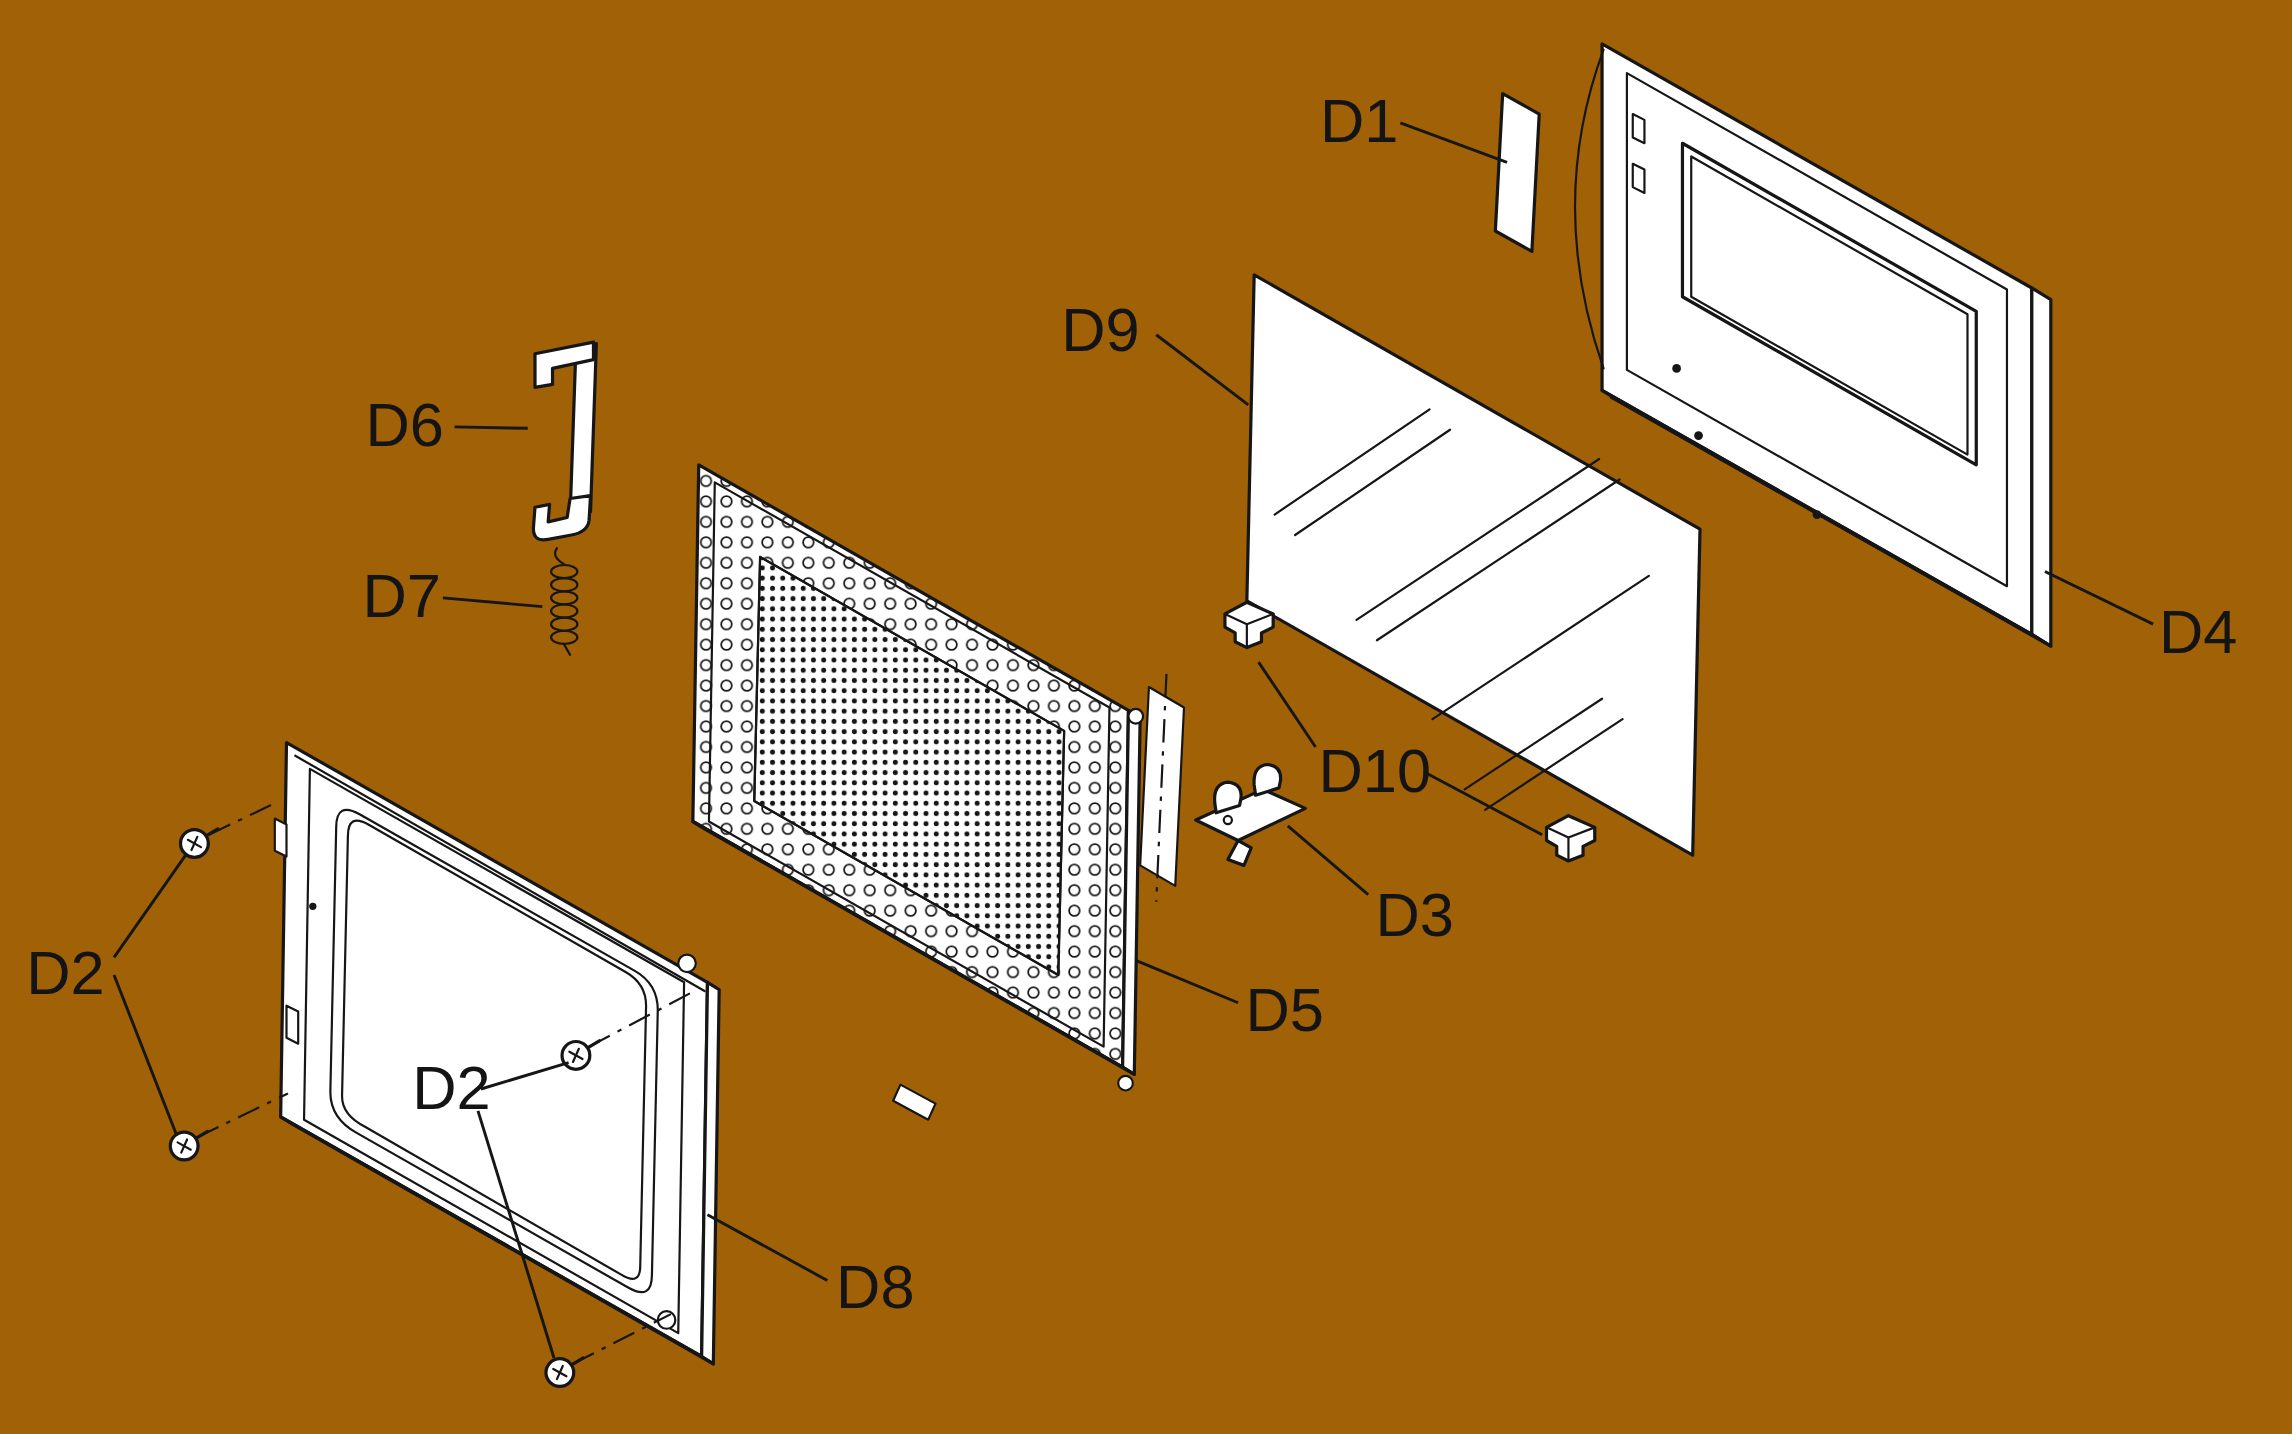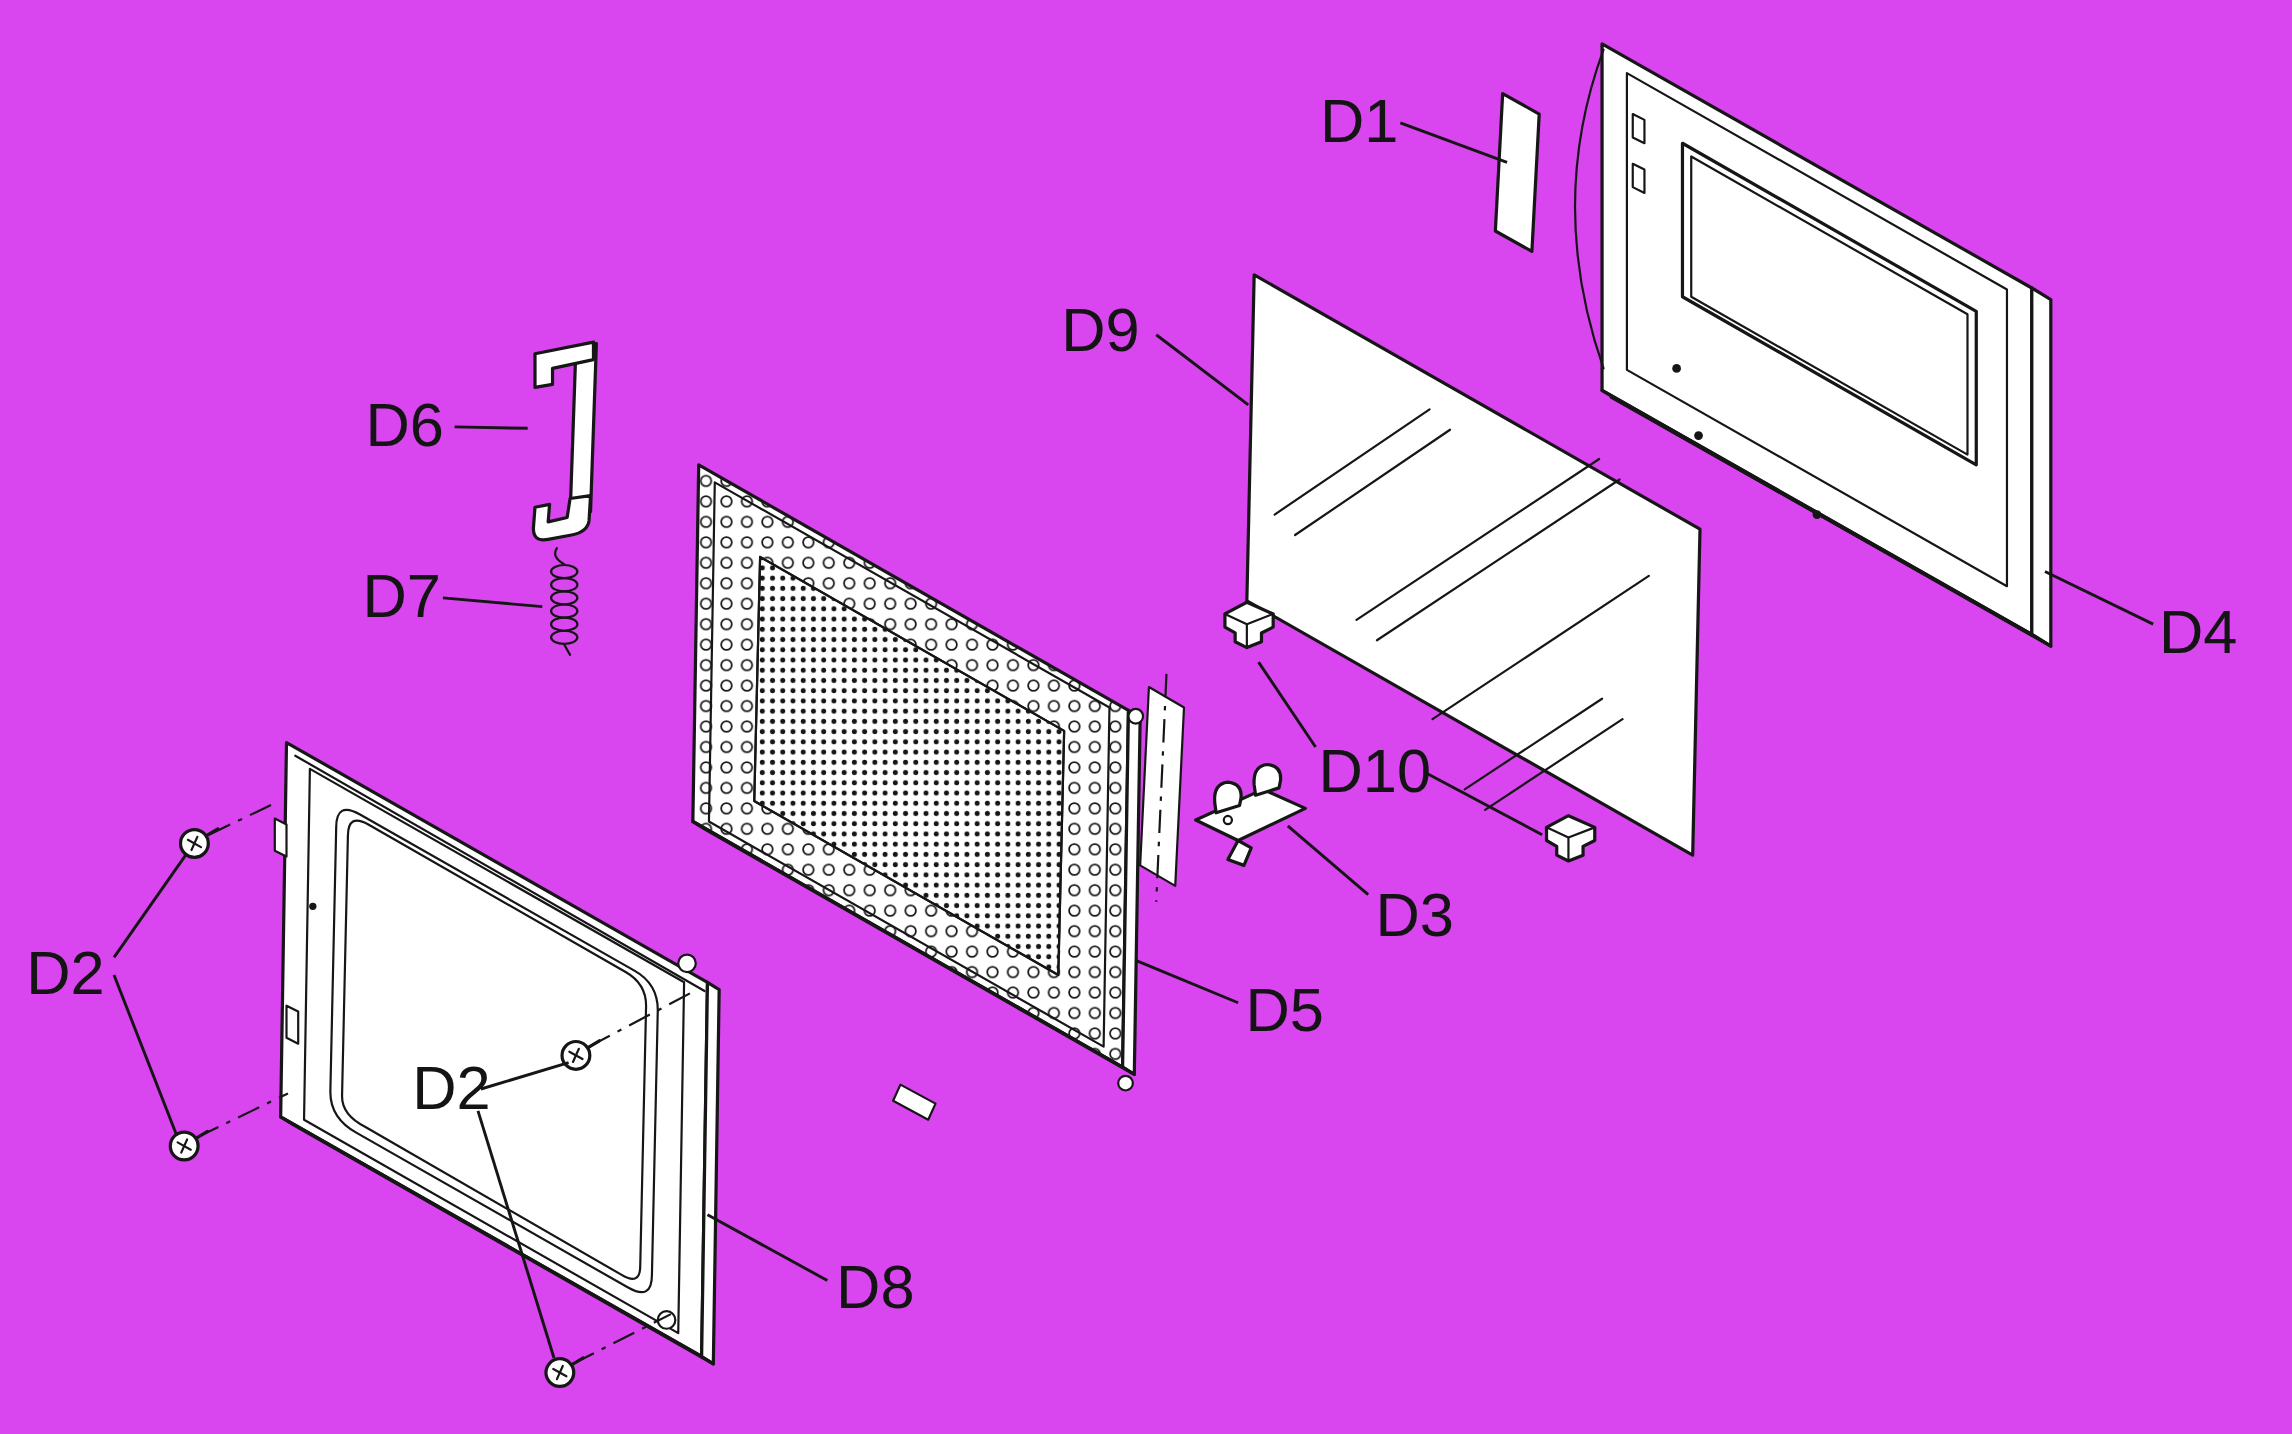--- a/index.html
+++ b/index.html
@@ -1,16 +1,16 @@
 <!DOCTYPE html>
 <html><head>
 <meta charset="utf-8">
 <style>
   html,body{margin:0;padding:0;background:#ffffff;}
-  .stage{position:relative;width:2292px;height:1434px;background:#d946ef;overflow:hidden;text-decoration:underline;}
+  .stage{position:relative;width:2292px;height:1434px;background:#a16207;overflow:hidden;text-decoration:underline;}
   svg{display:block;width:100%;height:100%;}
   .ln{stroke:#161616;fill:none;stroke-width:2.2;stroke-linejoin:round;stroke-linecap:round;}
   .fillw{fill:#ffffff;}
   .thin{stroke-width:1.5;}
   .leader{stroke:#161616;stroke-width:2;fill:none;}
   .dashdot{stroke:#161616;stroke-width:1.5;stroke-dasharray:16 6 3 6;fill:none;}
   .lbl{font-family:"Liberation Sans",sans-serif;font-size:42px;fill:#141414;}
 </style>
 </head>
 <body>

